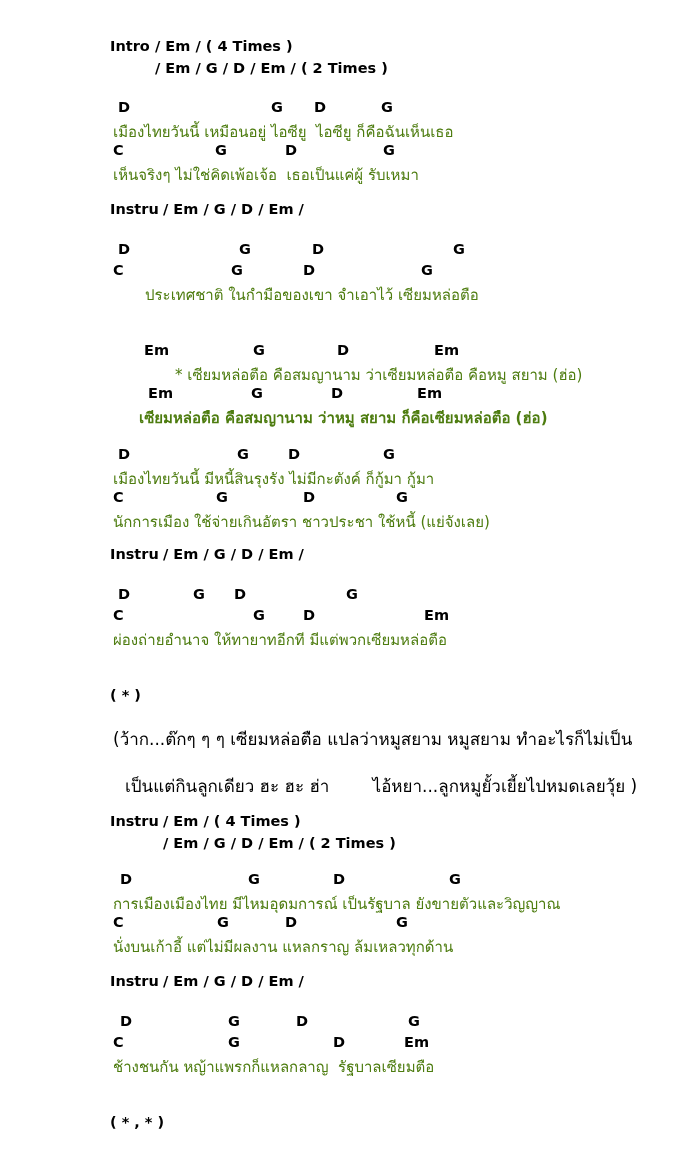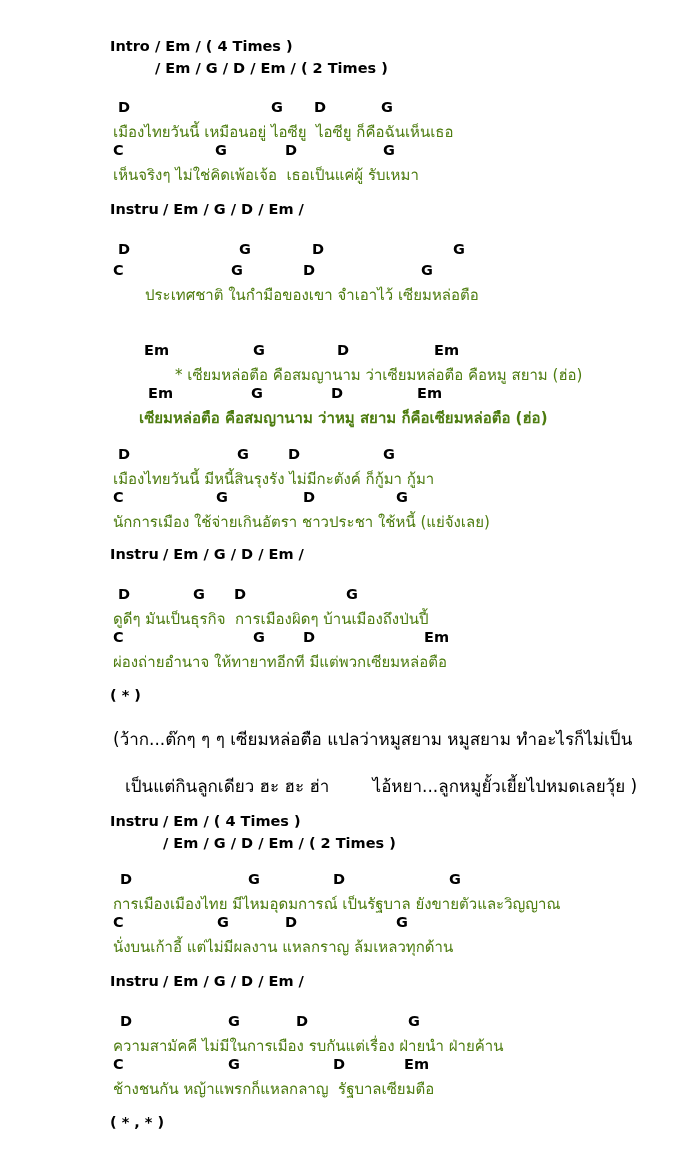--- a/index.html
+++ b/index.html
@@ -125,21 +125,20 @@
       <div class="chordline"><span class="chord" style="left: 118px;">D</span><span class="chord" style="left: 237px;">G</span><span class="chord" style="left: 288px;">D</span><span class="chord" style="left: 383px;">G</span></div>
       <div class="lyricline"><span class="lyric" style="left: 113px;">เมืองไทยวันนี้ มีหนี้สินรุงรัง ไม่มีกะตังค์ ก็กู้มา กู้มา</span></div>
       <div class="chordline"><span class="chord" style="left: 113px;">C</span><span class="chord" style="left: 216px;">G</span><span class="chord" style="left: 303px;">D</span><span class="chord" style="left: 396px;">G</span></div>
       <div class="lyricline"><span class="lyric" style="left: 113px;">นักการเมือง ใช้จ่ายเกินอัตรา ชาวประชา ใช้หนี้ (แย่จังเลย)</span></div>
     </div>
     <div class="block" style="top: 546px;">
       <div class="sectionline"><span class="seclabel" style="left: 110px;">Instru</span><span class="secbars" style="left: 163px;">/ Em / G / D / Em /</span></div>
     </div>
     <div class="block" style="top: 586px;">
       <div class="chordline"><span class="chord" style="left: 118px;">D</span><span class="chord" style="left: 193px;">G</span><span class="chord" style="left: 234px;">D</span><span class="chord" style="left: 346px;">G</span></div>
-      <div class="lyricline"><span class="lyric" style="left: 113px;">ดูดีๆ มันเป็นธุรกิจ  การเมืองผิดๆ บ้านเมืองถึงป่นปี้</span></div>
       <div class="chordline"><span class="chord" style="left: 113px;">C</span><span class="chord" style="left: 253px;">G</span><span class="chord" style="left: 303px;">D</span><span class="chord" style="left: 424px;">Em</span></div>
       <div class="lyricline"><span class="lyric" style="left: 113px;">ผ่องถ่ายอำนาจ ให้ทายาทอีกที มีแต่พวกเซียมหล่อตือ</span></div>
     </div>
     <div class="block" style="top: 687px;">
       <div class="sectionline"><span class="marker" style="left: 110px;">( * )</span></div>
     </div>
     <div class="block" style="top: 0px;">
       <div class="plainline" style="position: absolute; top: 725px; left: 0px; width: 686px;"><span class="plaintext" style="left: 113px;">(ว้าก...ต๊กๆ ๆ ๆ เซียมหล่อตือ แปลว่าหมูสยาม หมูสยาม ทำอะไรก็ไม่เป็น</span></div>
       <div class="plainline" style="position: absolute; top: 772px; left: 12px; width: 686px;"><span class="plaintext" style="left: 113px;">เป็นแต่กินลูกเดียว ฮะ ฮะ ฮ่า        ไอ้หยา...ลูกหมูยั้วเยี้ยไปหมดเลยวุ้ย )</span></div>
     </div>
@@ -151,20 +150,19 @@
       <div class="chordline"><span class="chord" style="left: 120px;">D</span><span class="chord" style="left: 248px;">G</span><span class="chord" style="left: 333px;">D</span><span class="chord" style="left: 449px;">G</span></div>
       <div class="lyricline"><span class="lyric" style="left: 113px;">การเมืองเมืองไทย มีไหมอุดมการณ์ เป็นรัฐบาล ยังขายตัวและวิญญาณ</span></div>
       <div class="chordline"><span class="chord" style="left: 113px;">C</span><span class="chord" style="left: 217px;">G</span><span class="chord" style="left: 285px;">D</span><span class="chord" style="left: 396px;">G</span></div>
       <div class="lyricline"><span class="lyric" style="left: 113px;">นั่งบนเก้าอี้ แต่ไม่มีผลงาน แหลกราญ ล้มเหลวทุกด้าน</span></div>
     </div>
     <div class="block" style="top: 973px;">
       <div class="sectionline"><span class="seclabel" style="left: 110px;">Instru</span><span class="secbars" style="left: 163px;">/ Em / G / D / Em /</span></div>
     </div>
     <div class="block" style="top: 1013px;">
       <div class="chordline"><span class="chord" style="left: 120px;">D</span><span class="chord" style="left: 228px;">G</span><span class="chord" style="left: 296px;">D</span><span class="chord" style="left: 408px;">G</span></div>
-      <div class="lyricline"><span class="lyric" style="left: 113px;">ความสามัคคี ไม่มีในการเมือง รบกันแต่เรื่อง ฝ่ายนำ ฝ่ายค้าน</span></div>
       <div class="chordline"><span class="chord" style="left: 113px;">C</span><span class="chord" style="left: 228px;">G</span><span class="chord" style="left: 333px;">D</span><span class="chord" style="left: 404px;">Em</span></div>
       <div class="lyricline"><span class="lyric" style="left: 113px;">ช้างชนกัน หญ้าแพรกก็แหลกลาญ  รัฐบาลเซียมตือ</span></div>
     </div>
     <div class="block" style="top: 1114px;">
       <div class="sectionline"><span class="marker" style="left: 110px;">( * , * )</span></div>
     </div>
   </div>
 
 </body></html>

